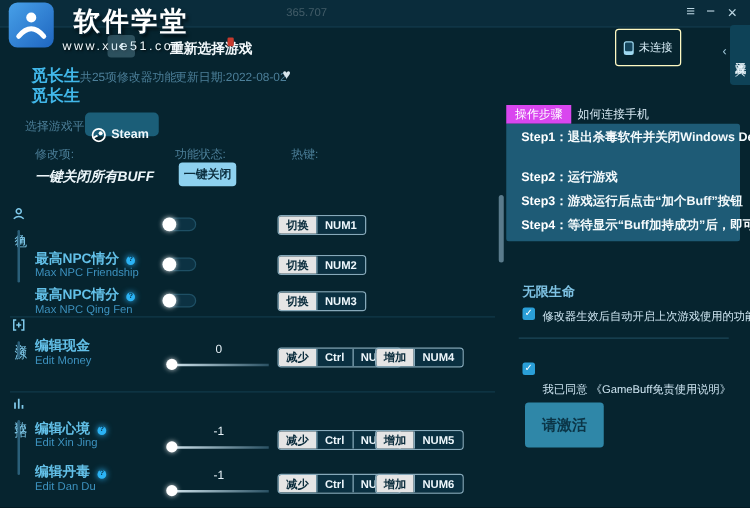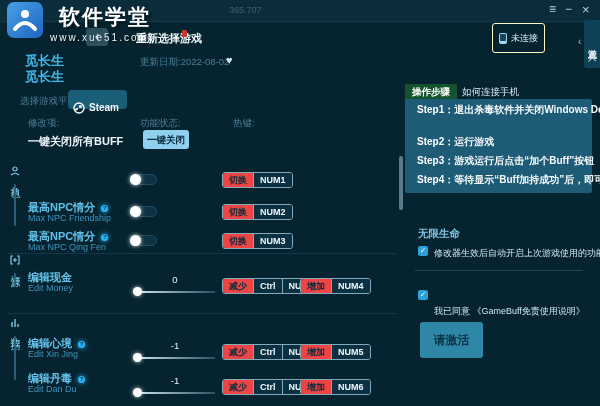--- a/index.html
+++ b/index.html
@@ -24,45 +24,45 @@
   .red-badge{position:absolute;left:182px;top:30px;width:5px;height:7px;background:#c63a2e;border-radius:1px;}
   
   .game-title{position:absolute;left:25px;top:52px;font-size:13px;font-weight:bold;color:#41b7e9;}
   .game-sub{position:absolute;left:25px;top:68px;font-size:13px;font-weight:bold;color:#41b7e9;}
   .dim{color:#4c7f99;font-size:9.5px;}
   .heart{position:absolute;left:226px;top:54px;font-size:11px;color:#d7e5ec;}
   .steam-btn{position:absolute;left:68px;top:90px;height:19px;padding:16px 8px 0 5px;background:#1b5e78;border-radius:4px;display:flex;align-items:center;gap:4px;color:#f0f8fc;font-size:10px;font-weight:bold;}
   
   .colhdr{position:absolute;top:117px;font-size:9.5px;color:#4c7f99;}
   
-  .ca-label{position:absolute;left:28px;top:134px;font-size:11px;font-weight:bold;color:#edf6fa;}
+  .ca-label{position:absolute;left:28px;top:134px;font-size:11px;font-weight:bold;color:#edf6fa;font-style:italic;}
   .btn-lb{background:#8ed1ef;color:#0a2c3c;border-radius:3px;font-size:9.5px;font-weight:bold;text-align:center;}
   .ca-btn{position:absolute;left:143px;top:130px;width:46px;height:19px;line-height:19px;}
   
   .rail{position:absolute;left:7px;width:16px;display:flex;flex-direction:column;align-items:center;gap:2px;}
   .rail-name{writing-mode:vertical-rl;text-orientation:upright;font-size:10px;color:#7fc9ea;letter-spacing:2px;}
   .rail-line{width:2px;background:#2a5f79;border-radius:1px;}
   
   .lb{position:absolute;left:28px;line-height:11px;}
   .cn{font-size:11px;font-weight:bold;color:#63c0e8;white-space:nowrap;}
   .en{font-size:9px;color:#3d92bf;white-space:nowrap;}
   .dot{display:inline-block;width:7px;height:7px;border-radius:50%;background:#2bb3f5;box-shadow:0 0 5px #2bb3f5;margin-left:6px;font-size:6px;line-height:7px;color:#07334a;font-weight:bold;text-align:center;vertical-align:1px;}
   .tg{position:absolute;left:130px;width:27px;height:11px;background:#0c3243;border:1px solid #1e4f64;border-radius:6px;}
   .tg::before{content:"";position:absolute;left:-1px;top:-1px;width:11px;height:11px;background:#fff;border-radius:50%;box-shadow:0 0 4px rgba(255,255,255,.9);}
   .kp{position:absolute;display:inline-flex;border:1px solid #86a9ba;border-radius:3px;overflow:hidden;font-size:9px;font-weight:bold;line-height:14px;white-space:nowrap;}
   .kp span{padding:0 6px;}
-  .kp .b{background:#ef4444;color:#0a2c3c;}
+  .kp .b{background:#e5e5e5;color:#0a2c3c;}
   .kp .d{background:#0a3041;color:#eef7fc;border-left:1px solid #86a9ba;}
   .sl{position:absolute;left:135px;width:80px;height:2px;background:linear-gradient(90deg,#d5e9f2,#2a5163);}
   .sl::before{content:"";position:absolute;left:-2px;top:-4px;width:9px;height:9px;background:#fff;border-radius:50%;box-shadow:0 0 4px rgba(255,255,255,.8);}
   .val{position:absolute;left:135px;width:80px;text-align:center;font-size:9.5px;color:#e8f3f9;}
   .sep{position:absolute;left:8px;width:388px;height:1px;background:#10384a;}
   .scrollbar{position:absolute;left:399px;top:156px;width:4px;height:54px;background:#5a7b8c;border-radius:2px;}
   
-  .tab1{position:absolute;left:405px;top:84px;width:52px;height:15px;background:#14532d;color:#ffffff;font-size:9.5px;font-weight:bold;text-align:center;line-height:15px;}
+  .tab1{position:absolute;left:405px;top:84px;width:52px;height:15px;background:#d946ef;color:#ffffff;font-size:9.5px;font-weight:normal;text-align:center;line-height:15px;}
   .tab2{position:absolute;left:462px;top:84px;height:15px;color:#d8eaf4;font-size:9.5px;line-height:15px;}
   .guide-box{position:absolute;left:405px;top:99px;width:187px;height:94px;background:#1e5b76;border-radius:0 2px 2px 2px;}
   .step{position:absolute;left:417px;font-size:10px;color:#f4fafc;font-weight:bold;white-space:nowrap;}
   .step b{color:#ffffff;}
   .step-link{position:absolute;left:440px;font-size:10px;font-weight:bold;color:#efa23b;white-space:nowrap;}
   .settings-title{position:absolute;left:418px;top:227px;font-size:10.5px;font-weight:bold;color:#7fc3e4;}
   .cb{position:absolute;left:418px;width:10px;height:10px;background:#2a9fd8;border-radius:2px;color:#fff;font-size:8px;line-height:10px;text-align:center;}
   .cb-label{position:absolute;left:434px;font-size:9px;color:#cfe6f2;white-space:nowrap;}
   .divider{position:absolute;left:415px;top:270px;width:168px;height:1px;background:#1c4759;}
   .activate{position:absolute;left:420px;top:322px;width:63px;height:36px;background:#2f87a8;border-radius:3px;color:#0b3547;font-size:12px;font-weight:bold;text-align:center;line-height:36px;}
@@ -94,20 +94,21 @@
     </svg>
   </div>
   <div class="wm-name">软件学堂</div>
   <div class="wm-url">www.xue51.com</div>
 
   <div class="back-btn">‹</div>
   <div class="back-label">重新选择游戏</div>
   <div class="red-badge"></div>
 
   <div class="game-title">觅长生</div>
+  <div class="abs dim" style="left:64px;top:56px;">共25项修改器功能</div>
   <div class="abs dim" style="left:140px;top:56px;">更新日期:2022-08-02</div>
   <div class="heart">♥</div>
   <div class="game-sub">觅长生</div>
   <div class="abs dim" style="left:20px;top:95px;">选择游戏平台:</div>
   <div class="steam-btn">
     <svg width="12" height="12" viewBox="0 0 12 12">
       <circle cx="6" cy="6" r="5" fill="none" stroke="#ffffff" stroke-width="1.4"></circle>
       <circle cx="7.5" cy="4.5" r="1.6" fill="#ffffff"></circle>
       <path d="M2 8 L5 6.5" stroke="#ffffff" stroke-width="1.4"></path>
     </svg>

